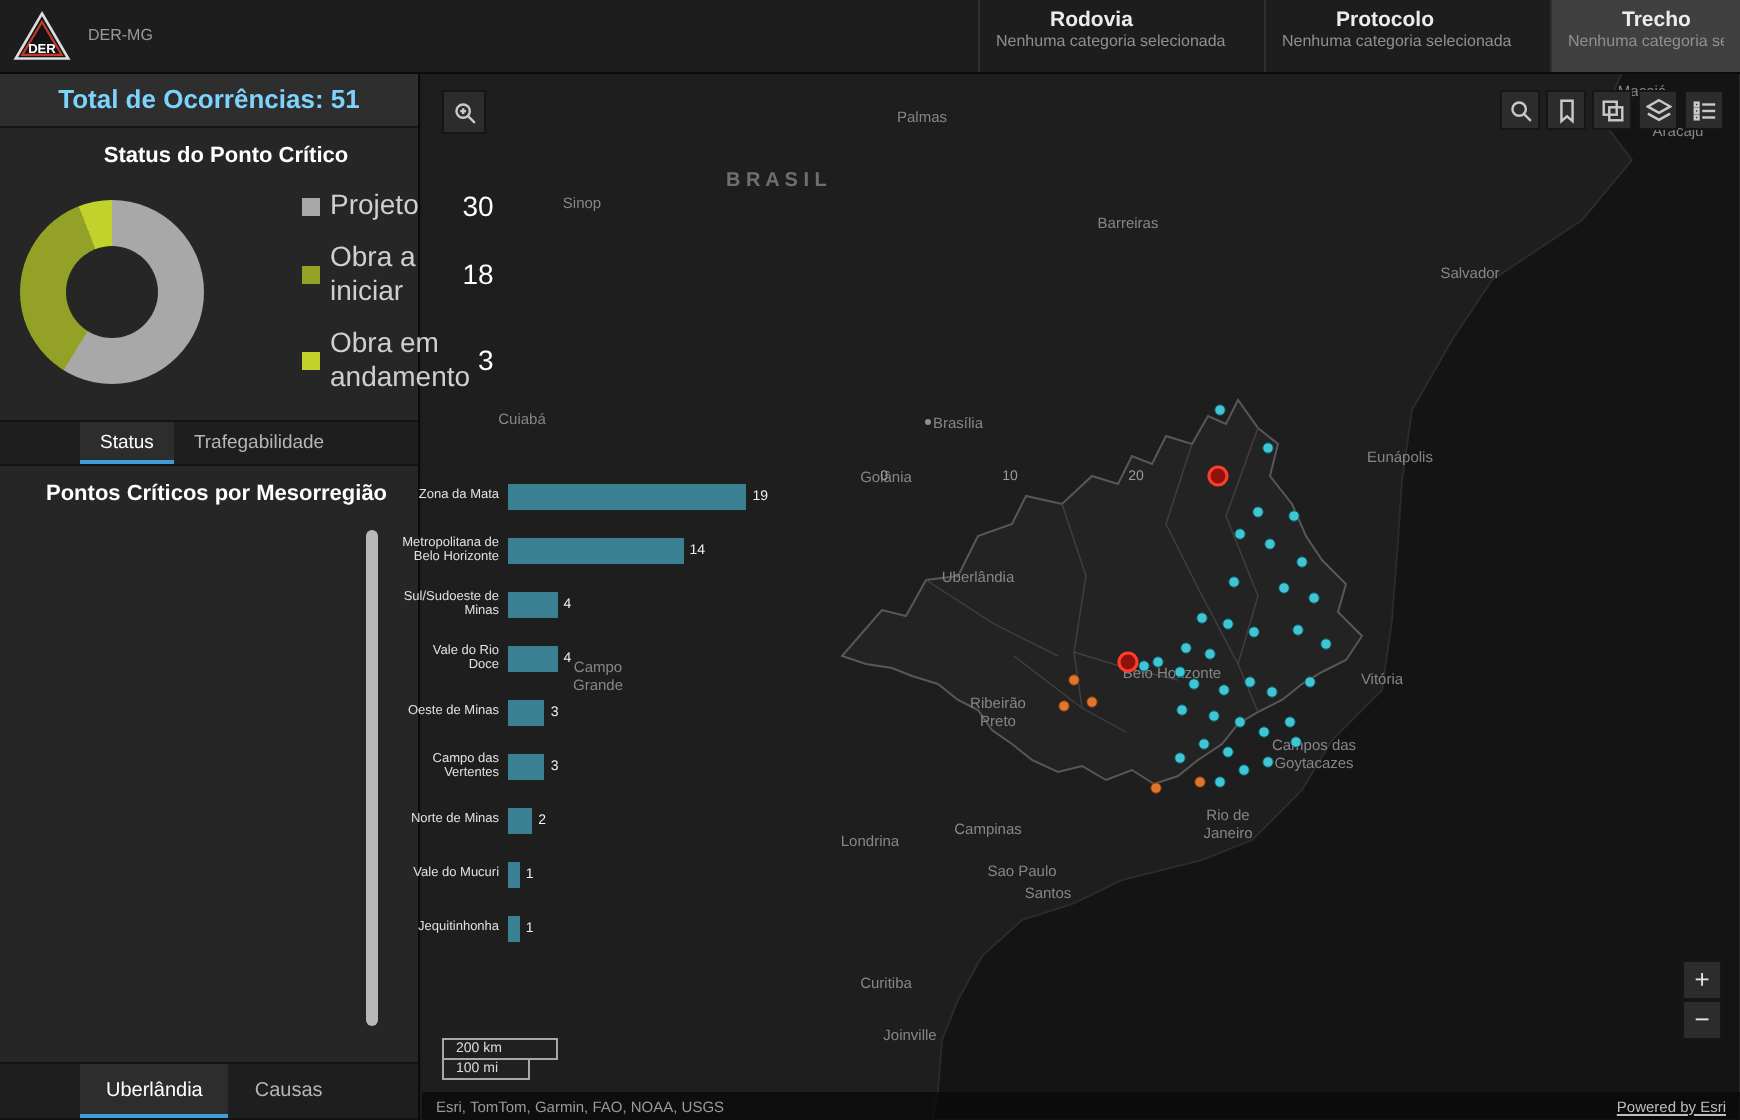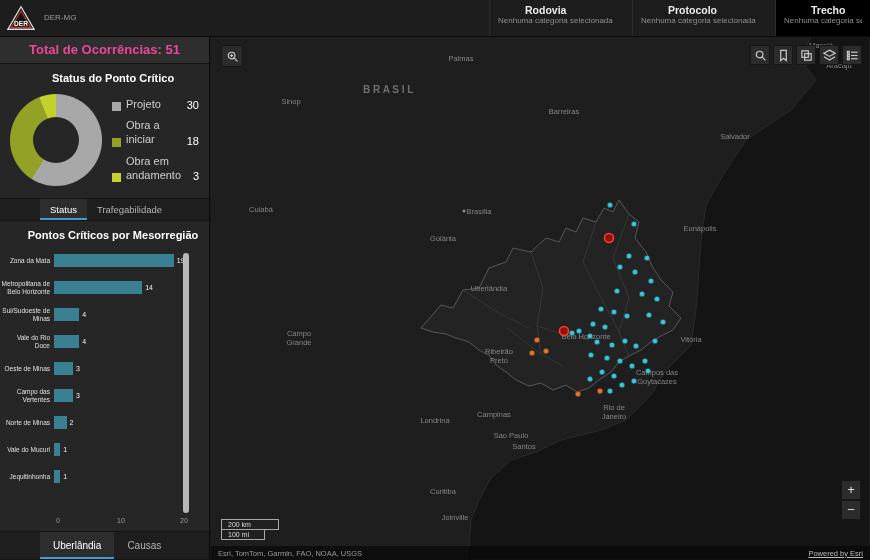--- a/index.html
+++ b/index.html
@@ -10,42 +10,42 @@
   }
   
   .header{position:absolute;top:0;left:0;right:0;height:36px;background:#1d1d1d;
     border-bottom:1px solid #0b0b0b;display:flex;align-items:center;z-index:5;}
   .logo{width:30px;height:28px;margin:0 8px 0 6px;flex:none;}
   .title-block{line-height:1.05;}
   .app-title{font-size:14.5px;font-weight:bold;color:#fff;}
   .app-subtitle{font-size:8px;color:#9a9a9a;margin-top:1px;}
   .header-filters{margin-left:auto;display:flex;height:100%;}
   .filter{width:143px;padding:4px 8px 0;box-sizing:border-box;border-left:1px solid #2e2e2e;cursor:pointer;overflow:hidden;}
-  .filter.selected{background:#000000;width:95px;}
+  .filter.selected{background:#404040;width:95px;}
   .filter-label{font-size:10.5px;font-weight:bold;color:#ececec;padding-left:27px;}
   .filter-value{font-size:8px;color:#8f8f8f;white-space:nowrap;overflow:hidden;margin-top:0;}
   
   .sidebar{position:absolute;top:36px;left:0;width:210px;bottom:0;background:#262626;
     border-right:1px solid #0b0b0b;display:flex;flex-direction:column;z-index:4;box-sizing:border-box;}
   .total-bar{height:27px;line-height:27px;text-align:center;font-weight:bold;font-size:13px;
-    color:#ec4899;background:#2e2e2e;border-bottom:1px solid #151515;flex:none;}
+    color:#7dd3fc;background:#2e2e2e;border-bottom:1px solid #151515;flex:none;}
   .panel-title{text-align:center;font-weight:bold;font-size:11px;color:#fff;padding:8px 6px 4px;flex:none;margin-left:17px;}
   .status-content{display:flex;align-items:center;padding:6px 10px 12px;flex:none;}
   .donut{position:relative;width:92px;height:92px;border-radius:50%;flex:none;}
   .donut-hole{position:absolute;left:23px;top:23px;width:46px;height:46px;border-radius:50%;background:#262626;}
   .legend{flex:1;margin-left:10px;display:flex;flex-direction:column;gap:8px;}
-  .legend-item{display:flex;align-items:flex-end;font-size:11px;color:#cfcfcf;}
+  .legend-item{display:flex;align-items:center;font-size:14px;color:#cfcfcf;margin-left:39px;}
   .legend-swatch{width:9px;height:9px;flex:none;margin-right:5px;margin-top:1px;}
   .legend-label{flex:1;line-height:1.25;}
   .legend-value{color:#fff;margin-left:4px;}
   .tab-bar{display:flex;background:#1e1e1e;border-top:1px solid #141414;border-bottom:1px solid #141414;flex:none;padding-left:40px;}
   .tab{padding:5px 10px 3px;font-size:9.5px;color:#b5b5b5;border-bottom:2px solid transparent;cursor:pointer;}
   .tab.active{color:#fff;background:#2d2d2d;border-bottom-color:#419bd7;}
   .tab-bar.bottom .tab{font-size:10px;padding:8px 13px 6px;}
-  .meso-panel{flex:1;position:relative;display:flex;flex-direction:column;min-height:0;}
+  .meso-panel{flex:1;position:relative;display:flex;flex-direction:row;min-height:0;}
   #meso-rows{flex:1;padding-top:2px;}
   .bar-row{display:flex;align-items:center;height:27px;cursor:pointer;}
   .cat-label{width:54px;flex:none;text-align:right;padding-right:4px;font-size:6.5px;line-height:1.15;color:#e0e0e0;box-sizing:border-box;}
   .bar-zone{flex:1;display:flex;align-items:center;}
   .bar{height:13px;background:#3a8093;flex:none;}
   .bar-value{font-size:7px;color:#f0f0f0;margin-left:3px;}
   .meso-axis{height:16px;position:relative;font-size:7px;color:#9b9b9b;flex:none;}
   .axis-tick{position:absolute;top:2px;transform:translateX(-50%);}
   .chart-scrollbar{position:absolute;right:20px;top:32px;bottom:18px;width:6px;background:#c9c9c9;border-radius:3px;opacity:.9;cursor:grab;}
   

